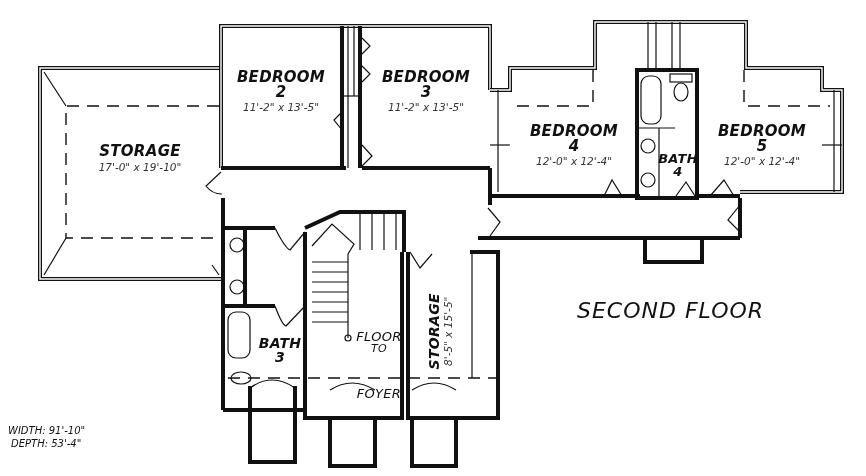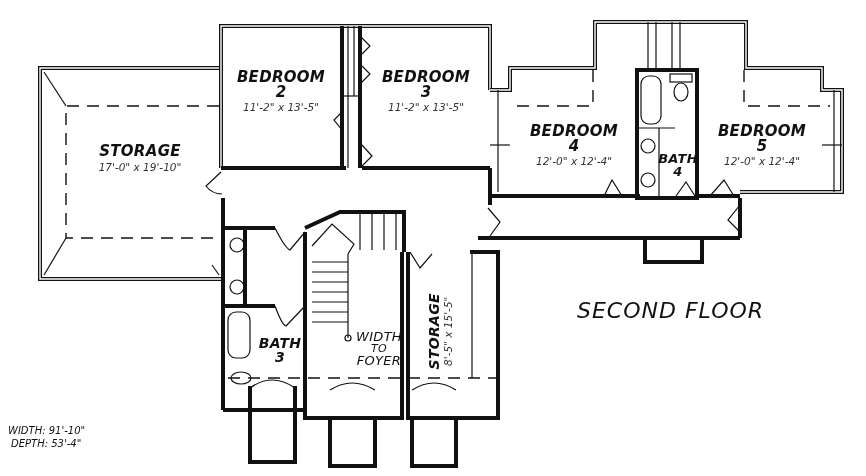--- a/index.html
+++ b/index.html
@@ -173,23 +173,23 @@
   <div class="rn">5</div>
   <div class="dim" style="margin-top:2px;">12'-0" x 12'-4"</div>
 </div>
 
 <div class="lbl" style="left:255px;top:336px;width:50px;">
   <div class="rn" style="font-size:14px;">BATH</div>
   <div class="rn" style="font-size:14px;">3</div>
 </div>
 
 <div class="lbl" style="left:348px;top:330px;width:62px;">
-  <div class="rn" style="font-size:13px;font-weight:normal;">WIDTH</div>
+  <div class="rn" style="font-size:13px;font-weight:normal;">FLOOR</div>
   <div class="rn" style="font-size:11px;font-weight:normal;">TO</div>
-  <div class="rn" style="font-size:13px;font-weight:normal;">FOYER</div>
+  <div class="rn" style="font-size:13px;font-weight:normal;margin-top:33px;">FOYER</div>
 </div>
 
 <div class="lbl" style="left:385px;top:318px;width:110px;transform:rotate(-90deg);">
   <div class="rn" style="font-size:14px;">STORAGE</div>
   <div class="dim" style="margin-top:2px;">8'-5" x 15'-5"</div>
 </div>
 
 <div class="lbl title" style="left:577px;top:300px;">SECOND FLOOR</div>
 
 <div class="lbl meta" style="left:8px;top:426px;">

